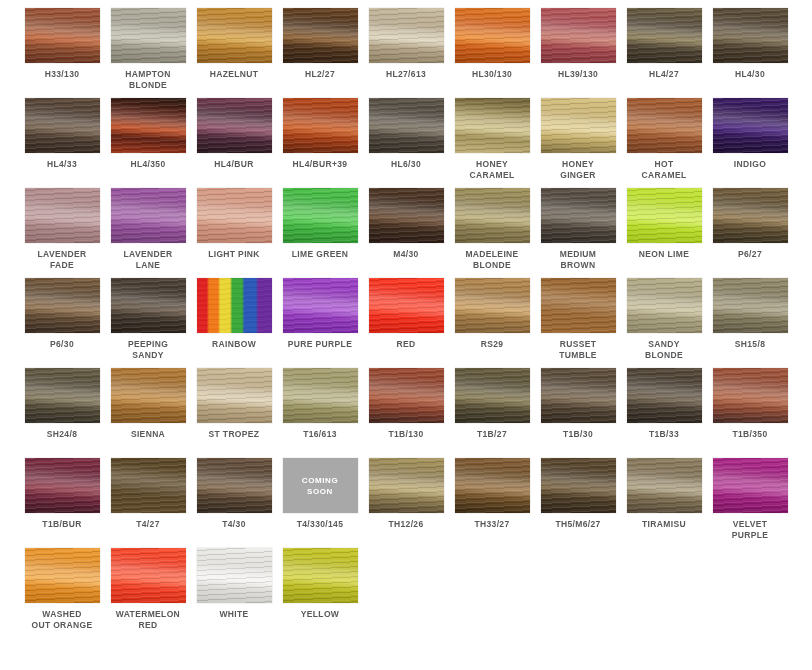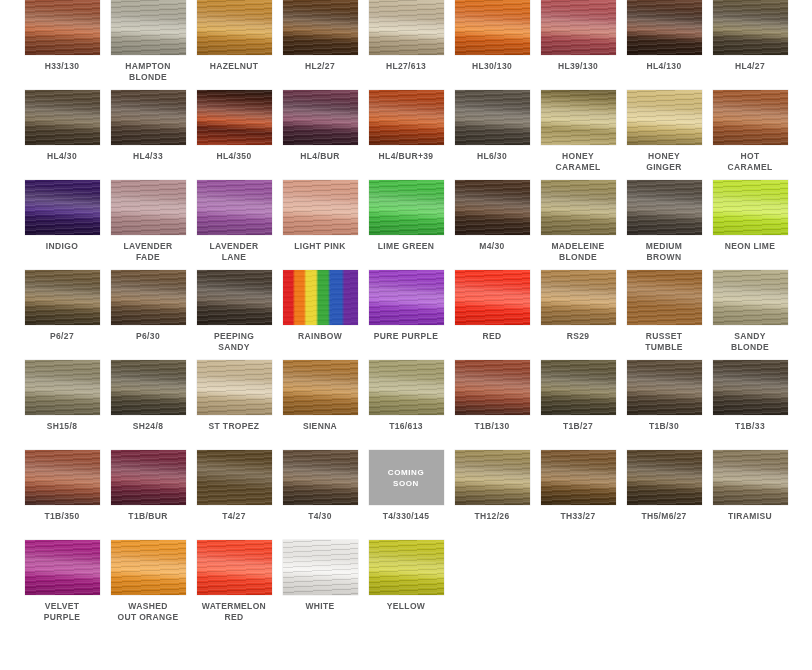--- a/index.html
+++ b/index.html
@@ -13,21 +13,21 @@
     height: 670px;
     overflow: hidden;
     font-family: "Liberation Sans", sans-serif;
     -webkit-font-smoothing: antialiased;
   }
   #swatch-grid {
     display: grid;
     grid-template-columns: repeat(9, 86px);
     grid-auto-rows: 90px;
     justify-content: center;
-    padding-top: 0;
+    padding-top: 8px;
     box-sizing: border-box;
   }
   .swatch-cell {
     display: flex;
     flex-direction: column;
     align-items: center;
     width: 86px;
   }
   .swatch-chip {
     width: 75px;
@@ -144,27 +144,20 @@
       <div class="swatch-label">HL30/130</div>
     </div>
     <div class="swatch-cell">
       <div class="swatch-chip" style="background-color: rgb(161, 68, 74); background-image: linear-gradient(184deg, rgb(184, 90, 92) 0%, rgb(161, 68, 74) 34%, rgb(201, 122, 108) 56%, rgb(161, 68, 74) 72%, rgb(124, 47, 54) 100%);">
         <div class="strands"></div>
         <div class="sheen" style="background-image: linear-gradient(186deg, rgba(255, 255, 255, 0) 18%, rgba(255, 255, 255, 0.22) 42%, rgba(255, 255, 255, 0) 66%);"></div>
       </div>
       <div class="swatch-label">HL39/130</div>
     </div>
     <div class="swatch-cell">
-      <div class="swatch-chip" style="background-color: rgb(58, 36, 24); background-image: linear-gradient(184deg, rgb(107, 68, 48) 0%, rgb(58, 36, 24) 34%, rgb(138, 86, 64) 56%, rgb(58, 36, 24) 72%, rgb(28, 16, 9) 100%);">
-        <div class="strands"></div>
-        <div class="sheen" style="background-image: linear-gradient(186deg, rgba(255, 255, 255, 0) 18%, rgba(255, 255, 255, 0.22) 42%, rgba(255, 255, 255, 0) 66%);"></div>
-      </div>
-      <div class="swatch-label">HL4/130</div>
-    </div>
-    <div class="swatch-cell">
       <div class="swatch-chip" style="background-color: rgb(75, 64, 48); background-image: linear-gradient(184deg, rgb(111, 98, 69) 0%, rgb(75, 64, 48) 34%, rgb(138, 124, 85) 56%, rgb(75, 64, 48) 72%, rgb(43, 36, 24) 100%);">
         <div class="strands"></div>
         <div class="sheen" style="background-image: linear-gradient(186deg, rgba(255, 255, 255, 0) 18%, rgba(255, 255, 255, 0.22) 42%, rgba(255, 255, 255, 0) 66%);"></div>
       </div>
       <div class="swatch-label">HL4/27</div>
     </div>
     <div class="swatch-cell">
       <div class="swatch-chip" style="background-color: rgb(74, 61, 44); background-image: linear-gradient(184deg, rgb(94, 79, 58) 0%, rgb(74, 61, 44) 34%, rgb(122, 106, 78) 56%, rgb(74, 61, 44) 72%, rgb(46, 36, 24) 100%);">
         <div class="strands"></div>
         <div class="sheen" style="background-image: linear-gradient(186deg, rgba(255, 255, 255, 0) 18%, rgba(255, 255, 255, 0.22) 42%, rgba(255, 255, 255, 0) 66%);"></div>
@@ -370,32 +363,32 @@
       <div class="swatch-label">SH15/8</div>
     </div>
     <div class="swatch-cell">
       <div class="swatch-chip" style="background-color: rgb(78, 70, 52); background-image: linear-gradient(184deg, rgb(106, 96, 72) 0%, rgb(78, 70, 52) 34%, rgb(131, 120, 92) 56%, rgb(78, 70, 52) 72%, rgb(44, 40, 32) 100%);">
         <div class="strands"></div>
         <div class="sheen" style="background-image: linear-gradient(186deg, rgba(255, 255, 255, 0) 18%, rgba(255, 255, 255, 0.22) 42%, rgba(255, 255, 255, 0) 66%);"></div>
       </div>
       <div class="swatch-label">SH24/8</div>
     </div>
     <div class="swatch-cell">
+      <div class="swatch-chip" style="background-color: rgb(158, 106, 44); background-image: linear-gradient(184deg, rgb(180, 124, 56) 0%, rgb(158, 106, 44) 34%, rgb(200, 146, 76) 56%, rgb(158, 106, 44) 72%, rgb(122, 80, 28) 100%);">
+        <div class="strands"></div>
+        <div class="sheen" style="background-image: linear-gradient(186deg, rgba(255, 255, 255, 0) 18%, rgba(255, 255, 255, 0.22) 42%, rgba(255, 255, 255, 0) 66%);"></div>
+      </div>
+      <div class="swatch-label">SIENNA</div>
+    </div>
+    <div class="swatch-cell">
       <div class="swatch-chip" style="background-color: rgb(184, 164, 126); background-image: linear-gradient(184deg, rgb(208, 191, 158) 0%, rgb(184, 164, 126) 34%, rgb(224, 210, 182) 56%, rgb(184, 164, 126) 72%, rgb(150, 130, 96) 100%);">
         <div class="strands"></div>
         <div class="sheen" style="background-image: linear-gradient(186deg, rgba(255, 255, 255, 0) 18%, rgba(255, 255, 255, 0.22) 42%, rgba(255, 255, 255, 0) 66%);"></div>
       </div>
       <div class="swatch-label">ST TROPEZ</div>
-    </div>
-    <div class="swatch-cell">
-      <div class="swatch-chip" style="background-color: rgb(158, 106, 44); background-image: linear-gradient(184deg, rgb(180, 124, 56) 0%, rgb(158, 106, 44) 34%, rgb(200, 146, 76) 56%, rgb(158, 106, 44) 72%, rgb(122, 80, 28) 100%);">
-        <div class="strands"></div>
-        <div class="sheen" style="background-image: linear-gradient(186deg, rgba(255, 255, 255, 0) 18%, rgba(255, 255, 255, 0.22) 42%, rgba(255, 255, 255, 0) 66%);"></div>
-      </div>
-      <div class="swatch-label">SIENNA</div>
     </div>
     <div class="swatch-cell">
       <div class="swatch-chip" style="background-color: rgb(151, 144, 94); background-image: linear-gradient(184deg, rgb(170, 164, 120) 0%, rgb(151, 144, 94) 34%, rgb(192, 186, 146) 56%, rgb(151, 144, 94) 72%, rgb(118, 112, 70) 100%);">
         <div class="strands"></div>
         <div class="sheen" style="background-image: linear-gradient(186deg, rgba(255, 255, 255, 0) 18%, rgba(255, 255, 255, 0.22) 42%, rgba(255, 255, 255, 0) 66%);"></div>
       </div>
       <div class="swatch-label">T16/613</div>
     </div>
     <div class="swatch-cell">
       <div class="swatch-chip" style="background-color: rgb(138, 64, 44); background-image: linear-gradient(184deg, rgb(158, 76, 51) 0%, rgb(138, 64, 44) 34%, rgb(176, 92, 62) 56%, rgb(138, 64, 44) 72%, rgb(58, 32, 24) 100%);">

